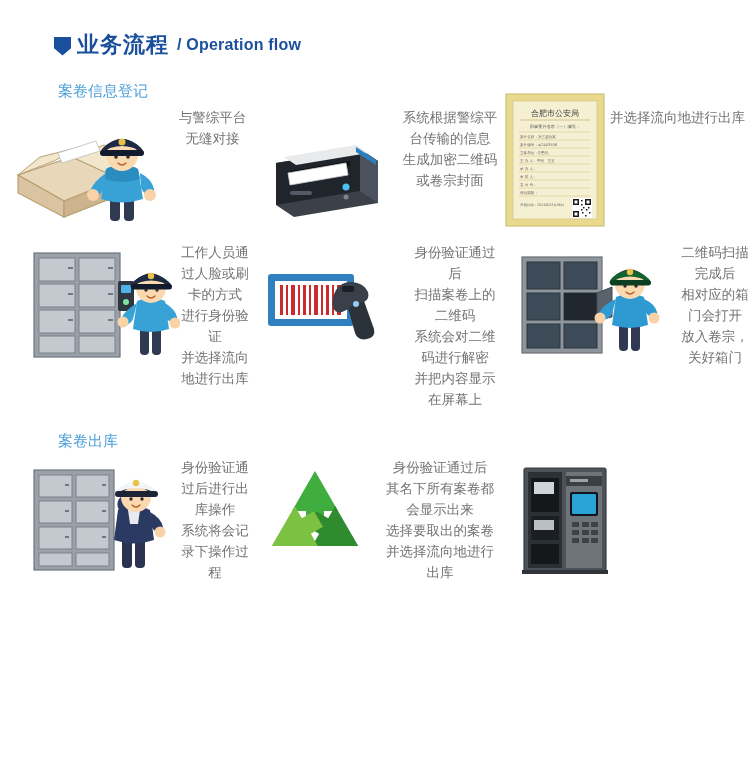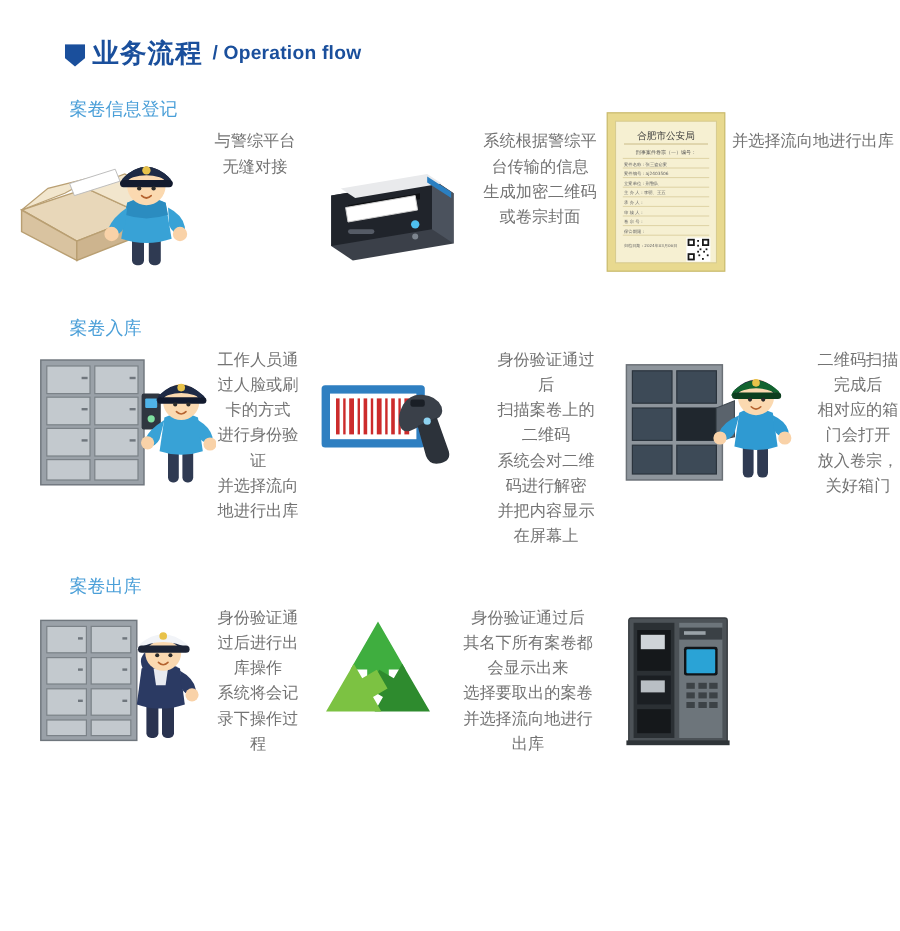--- a/index.html
+++ b/index.html
@@ -220,21 +220,20 @@
                 <rect x="9" y="11" width="1.5" height="1.5"></rect>
               <rect x="16" y="9" width="1.5" height="1.5"></rect>
             </g>
           </g>
         </svg>
       </div>
       <div class="caption">并选择流向地进行出库</div>
     </div>
   </div>
 
-  <div class="section-title">案卷入库</div>
   <div class="row">
 
     <div class="cell">
       <div class="art">
         <svg width="180" height="115" viewBox="0 0 180 115">
 
           <rect x="34" y="6" width="86" height="104" fill="#9aa1a8" stroke="#6f767d" stroke-width="1.2"></rect>
           <g fill="#c3c9ce" stroke="#7b8288" stroke-width="1">
             <rect x="39" y="11" width="36" height="23"></rect>
             <rect x="79" y="11" width="36" height="23"></rect>

